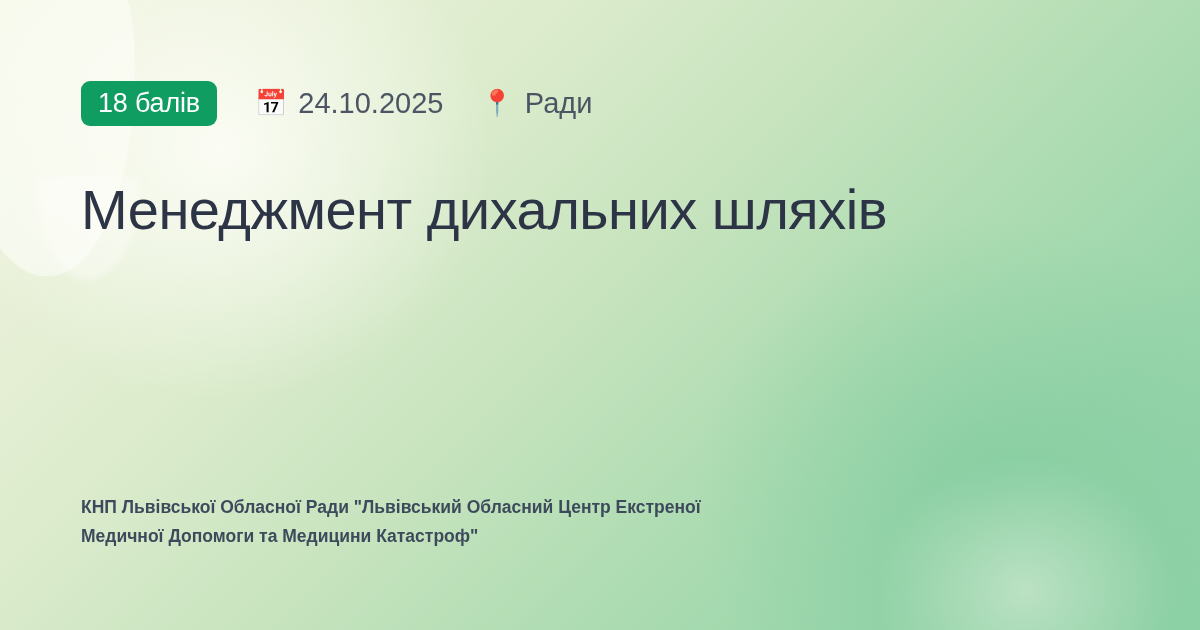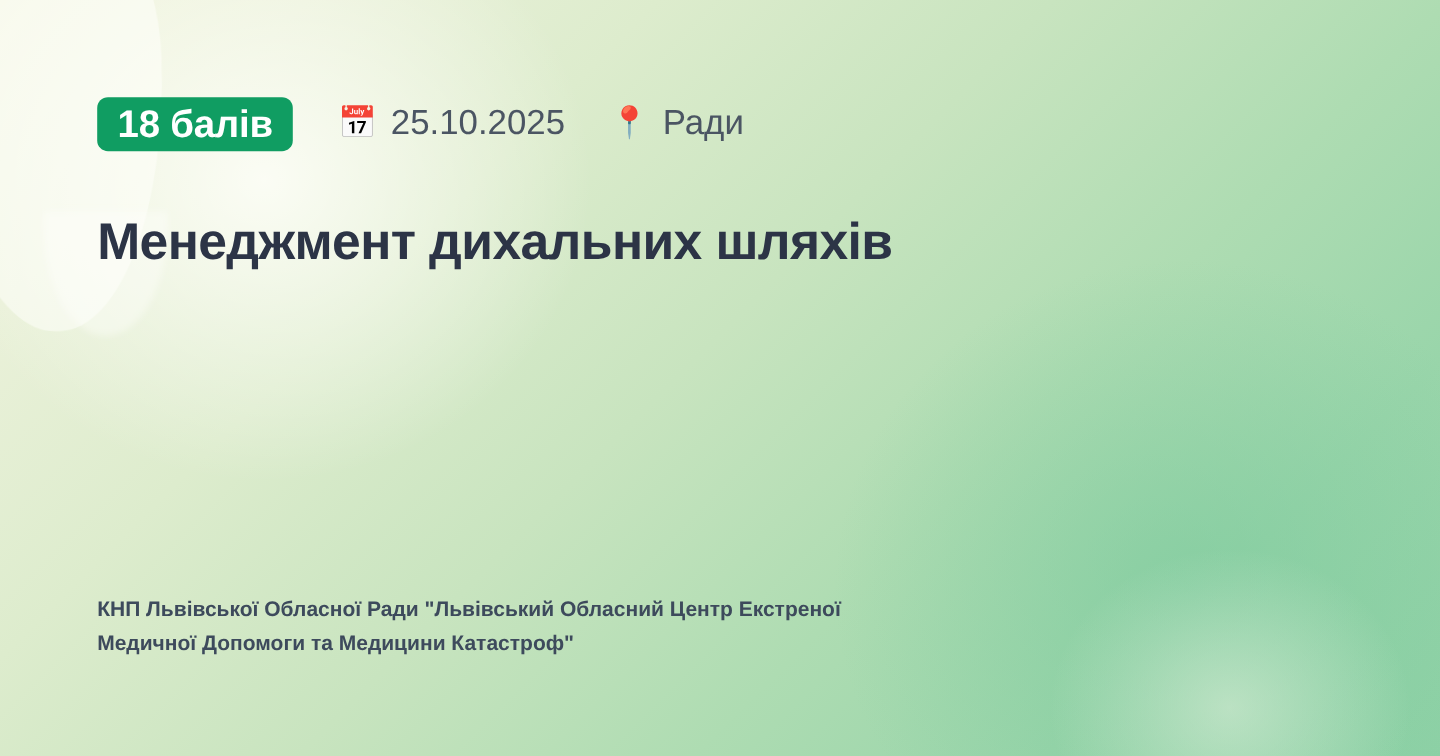--- a/index.html
+++ b/index.html
@@ -106,22 +106,22 @@
 
   .score-badge {
     display: inline-flex;
     align-items: center;
     justify-content: center;
     height: 45px;
     padding: 0 17px;
     background: #109d62;
     color: #ffffff;
     border-radius: 9px;
-    font-size: 32px;
-    font-weight: bold;
+    font-size: 27px;
+    font-weight: normal;
     line-height: 1;
     letter-spacing: -0.2px;
     white-space: nowrap;
   }
 
   .meta-item {
     display: inline-flex;
     align-items: center;
     gap: 11px;
     color: #4b5563;
@@ -137,22 +137,22 @@
     font-size: 26px;
     line-height: 1;
     display: inline-block;
   }
 
   
   .title {
     margin: 0;
     padding-top: 52px;
     color: #2c3446;
-    font-size: 43px;
-    font-weight: bold;
+    font-size: 56px;
+    font-weight: normal;
     line-height: 1.15;
     letter-spacing: -0.5px;
     max-width: 1010px;
   }
 
   .spacer { flex: 1 1 auto; }
 
   
   .footer {
     color: #3d4a5c;
@@ -177,21 +177,21 @@
   <div class="leaf-blob-tip"></div>
 
   <div class="content">
 
     <div class="meta-row">
 
       <span class="score-badge">18 балів</span>
 
       <span class="meta-item date">
         <span class="meta-emoji">📅</span>
-        <span>25.10.2025</span>
+        <span>24.10.2025</span>
       </span>
 
       <span class="meta-item place">
         <span class="meta-emoji">📍</span>
         <span>Ради</span>
       </span>
 
     </div>
 
     <h1 class="title">Менеджмент дихальних шляхів</h1>

